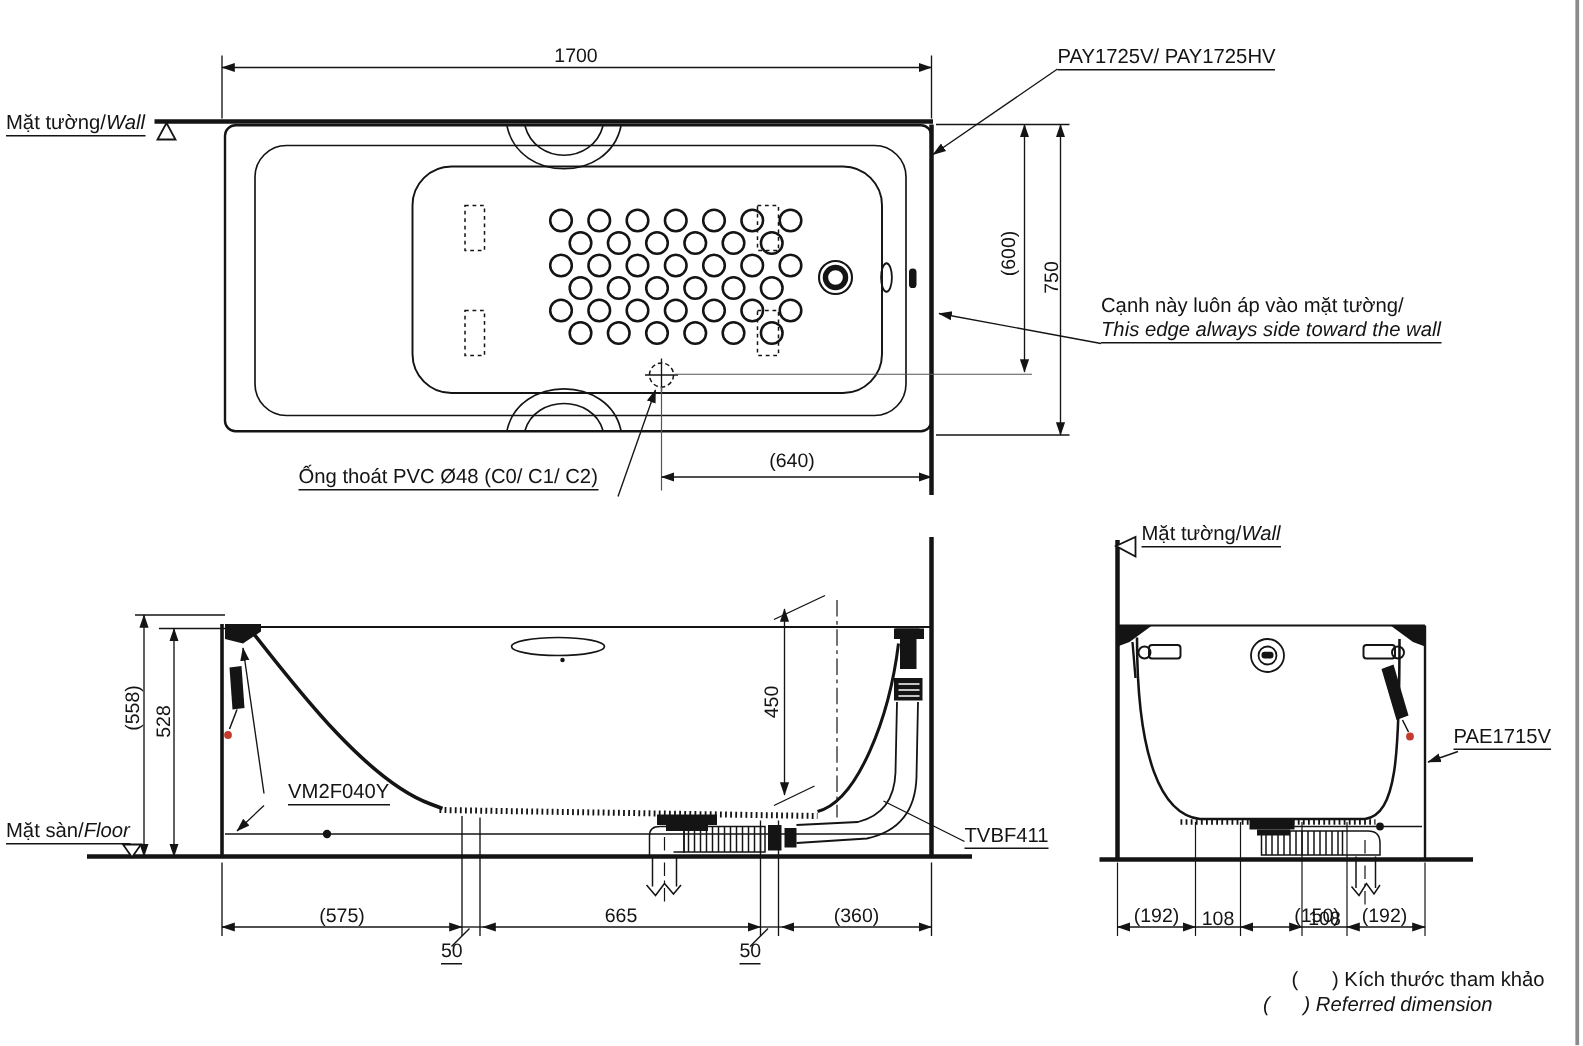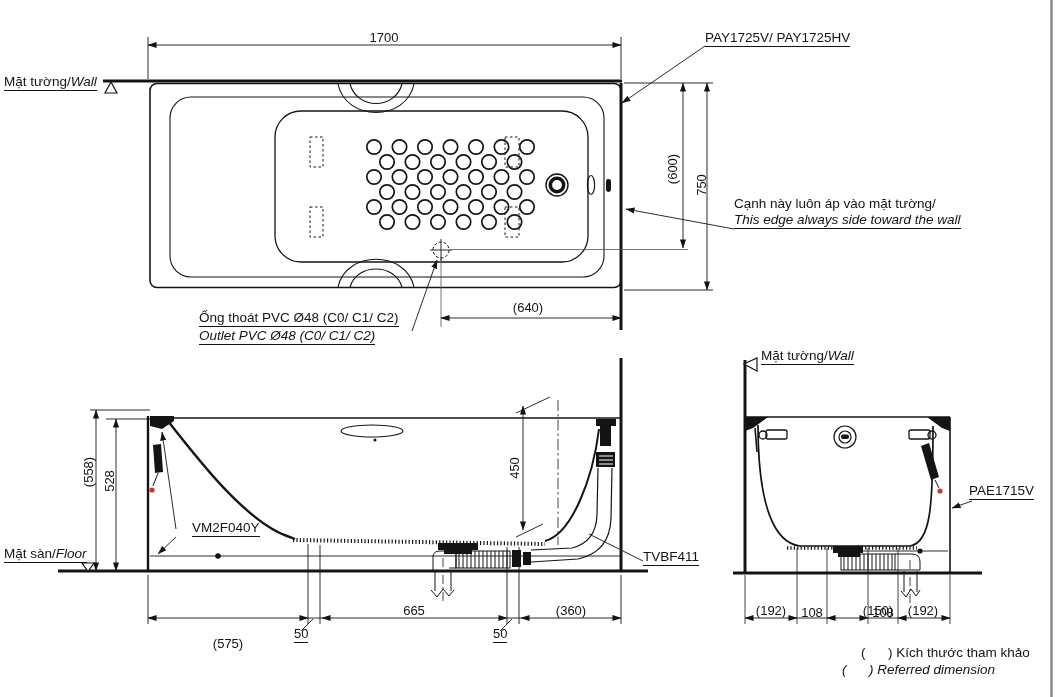--- a/index.html
+++ b/index.html
@@ -284,30 +284,29 @@
 </svg>
 
 <div class="lbl u" style="left:4px;top:74px;"><span>Mặt tường/</span><span class="i">Wall</span></div>
 <div class="lbl dim c" style="left:384px;top:37px;">1700</div>
 <div class="lbl u" style="left:705px;top:30px;">PAY1725V/ PAY1725HV</div>
 <div class="lbl dim rot" style="left:672px;top:169px;">(600)</div>
 <div class="lbl dim rot" style="left:701px;top:185px;">750</div>
 <div class="lbl i u" style="left:734px;top:212px;">This edge always side toward the wall</div>
 <div class="lbl" style="left:734px;top:196px;">Cạnh này luôn áp vào mặt tường/</div>
 <div class="lbl u" style="left:199px;top:310px;">Ống thoát PVC Ø48 (C0/ C1/ C2)</div>
-<div class="lbl i u" style="left:199px;top:328px;">Outlet PVC Ø48 (C0/ C1/ C2)</div>
 <div class="lbl dim c" style="left:528px;top:307px;">(640)</div>
 
 <div class="lbl u" style="left:4px;top:546px;"><span>Mặt sàn/</span><span class="i">Floor</span></div>
 <div class="lbl dim rot" style="left:88px;top:472px;">(558)</div>
 <div class="lbl dim rot" style="left:109px;top:481px;">528</div>
 <div class="lbl dim rot" style="left:514px;top:468px;">450</div>
 <div class="lbl u" style="left:192px;top:520px;">VM2F040Y</div>
 <div class="lbl u" style="left:643px;top:549px;">TVBF411</div>
-<div class="lbl dim c" style="left:228px;top:610px;margin-top:33px;">(575)</div>
+<div class="lbl dim c" style="left:228px;top:610px;">(575)</div>
 <div class="lbl dim c" style="left:414px;top:610px;">665</div>
 <div class="lbl dim c" style="left:571px;top:610px;">(360)</div>
 <div class="lbl dim u" style="left:294px;top:626px;">50</div>
 <div class="lbl dim u" style="left:493px;top:626px;">50</div>
 
 <div class="lbl u" style="left:761px;top:348px;"><span>Mặt tường/</span><span class="i">Wall</span></div>
 <div class="lbl u" style="left:969px;top:483px;">PAE1715V</div>
 <div class="lbl dim c" style="left:771px;top:610px;">(192)</div>
 <div class="lbl dim c" style="left:812px;top:612px;">108</div>
 <div class="lbl dim c" style="left:878px;top:610px;">(150)</div>

